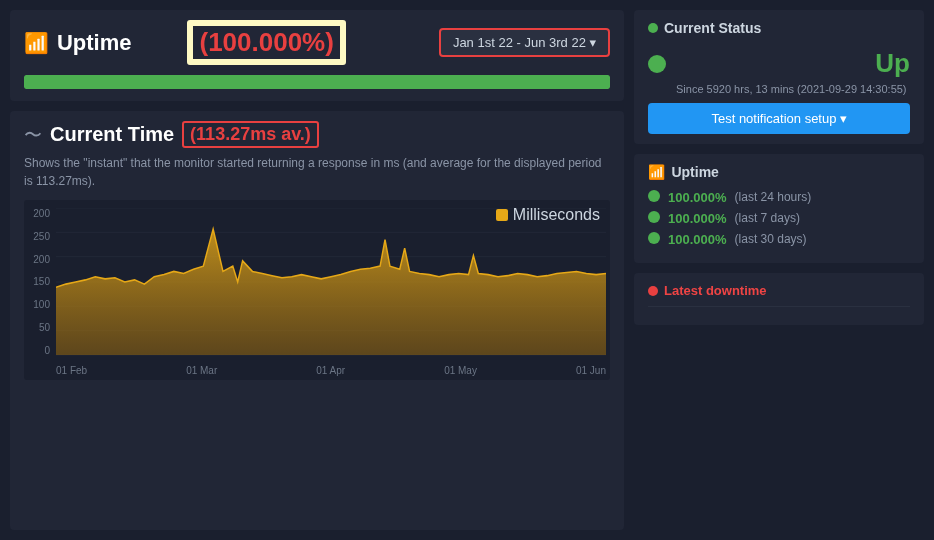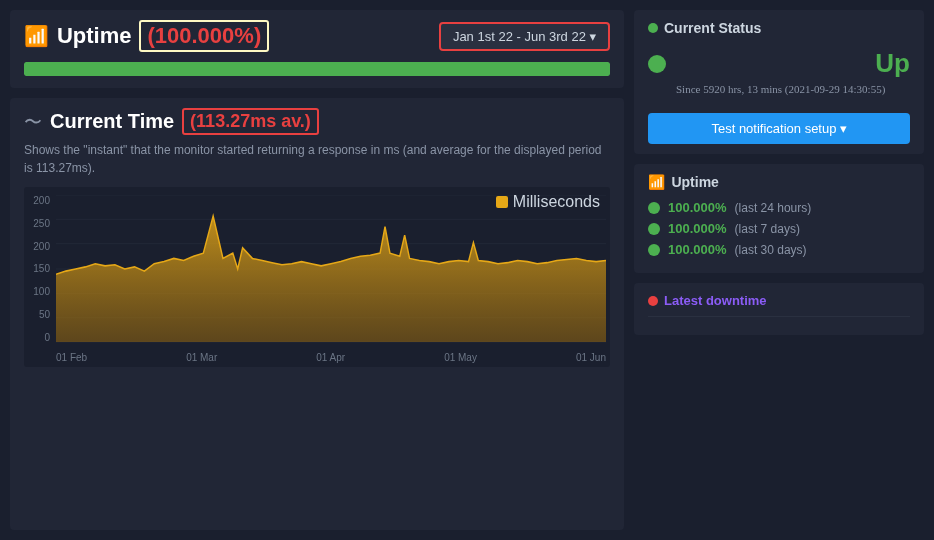--- a/index.html
+++ b/index.html
@@ -52,26 +52,27 @@
     .uptime-icon {
       color: #8a94a6;
       font-size: 20px;
     }
     .uptime-label {
       font-size: 22px;
       font-weight: bold;
       color: #ffffff;
     }
     .uptime-percent {
-      font-size: 22px;
+      font-size: 26px;
       font-weight: bold;
       color: #e84040;
-      border: 2px solid #fef9c3;
+      border: 6px solid #fef9c3;
       padding: 1px 6px;
       border-radius: 3px;
+      margin-left: 48px;
     }
     .date-range-btn {
       background: #2a3040;
       border: 2px solid #e84040;
       color: #cdd6e0;
       padding: 5px 12px;
       border-radius: 4px;
       cursor: pointer;
       font-size: 13px;
       display: flex;
@@ -223,22 +224,21 @@
     }
     .status-up-text {
       font-size: 26px;
       font-weight: bold;
       color: #4caf50;
     }
     .status-since {
       font-size: 11px;
       color: #8a94a6;
       margin-left: 28px;
-      margin-bottom: 18px;
-      font-family: Liberation Serif, serif;
+      margin-bottom: 8px;
     }
     .notification-btn {
       width: 100%;
       background: #2196f3;
       border: none;
       color: #fff;
       padding: 8px 12px;
       border-radius: 4px;
       cursor: pointer;
       font-size: 13px;
@@ -257,21 +257,20 @@
       display: flex;
       align-items: center;
       gap: 6px;
       font-size: 14px;
       font-weight: bold;
       color: #cdd6e0;
       margin-bottom: 10px;
     }
     .uptime-stat-row {
       display: flex;
-      align-items: center;
       gap: 8px;
       margin-bottom: 6px;
     }
     .stat-dot {
       width: 12px;
       height: 12px;
       border-radius: 50%;
       background: #4caf50;
       flex-shrink: 0;
     }
@@ -289,21 +288,21 @@
       background: #212636;
       border-radius: 4px;
       padding: 10px 14px;
     }
     .downtime-title {
       display: flex;
       align-items: center;
       gap: 6px;
       font-size: 13px;
       font-weight: bold;
-      color: #8b5cf6;
+      color: #ef4444;
       margin-bottom: 8px;
       border-bottom: 1px solid #2a3040;
       padding-bottom: 8px;
     }
     .downtime-text {
       font-size: 12px;
       color: #cdd6e0;
       line-height: 1.6;
     }
   </style>

